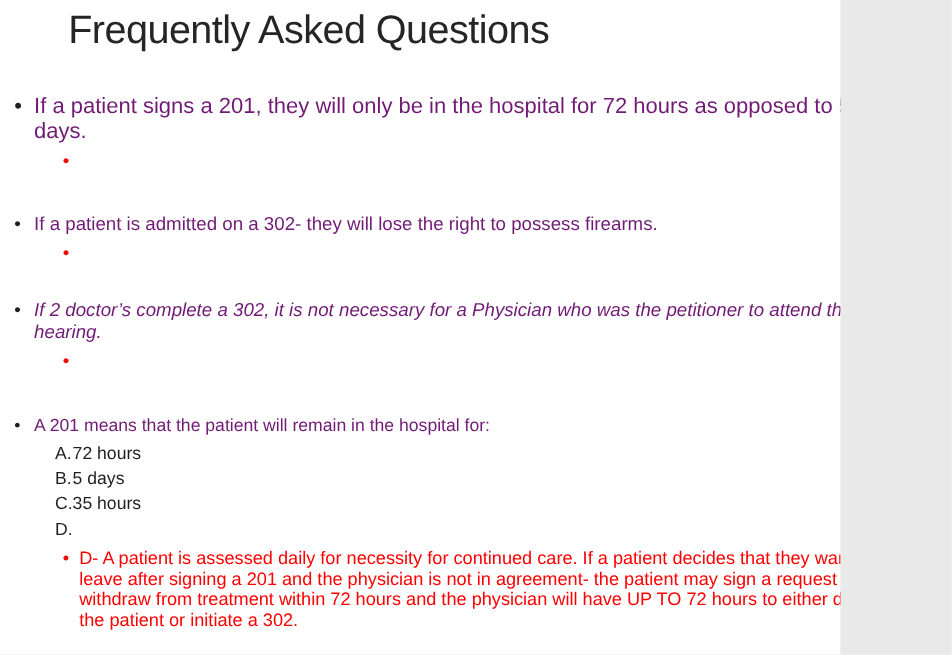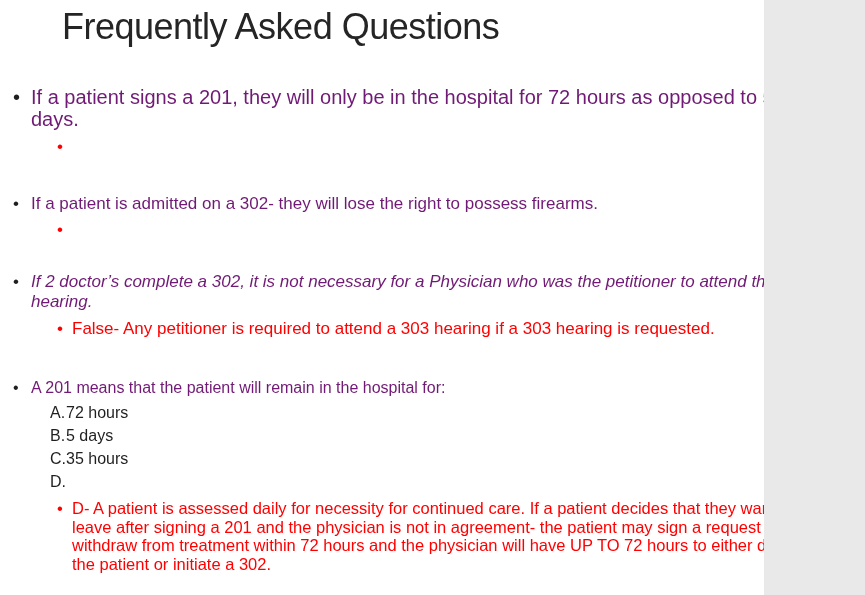--- a/index.html
+++ b/index.html
@@ -98,21 +98,20 @@
     </div>
   </div>
 
   <div class="faq faq-3">
     <div class="q-row">
       <span class="q-bullet">•</span>
       <span class="q-text">If 2 doctor’s complete a 302, it is not necessary for a Physician who was the petitioner to attend the 303 hearing.</span>
     </div>
     <div class="a-row">
       <span class="a-bullet">•</span>
-      <span class="a-text">False- Any petitioner is required to attend a 303 hearing if a 303 hearing is requested.</span>
     </div>
   </div>
 
   <div class="faq faq-4">
     <div class="q-row">
       <span class="q-bullet">•</span>
       <span class="q-text">A 201 means that the patient will remain in the hospital for:</span>
     </div>
     <div class="options">
       <div class="option-row">

